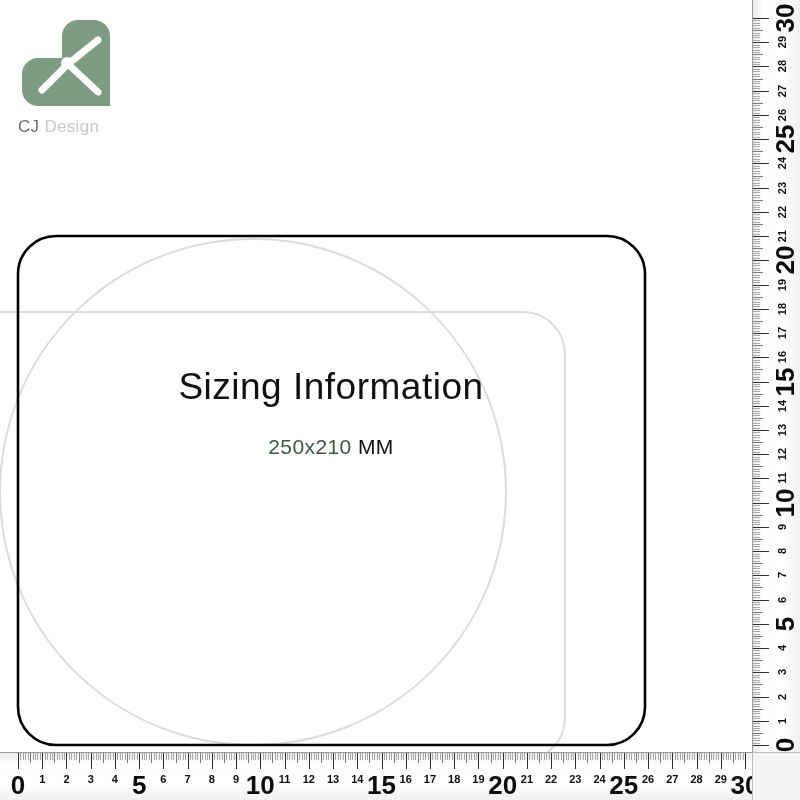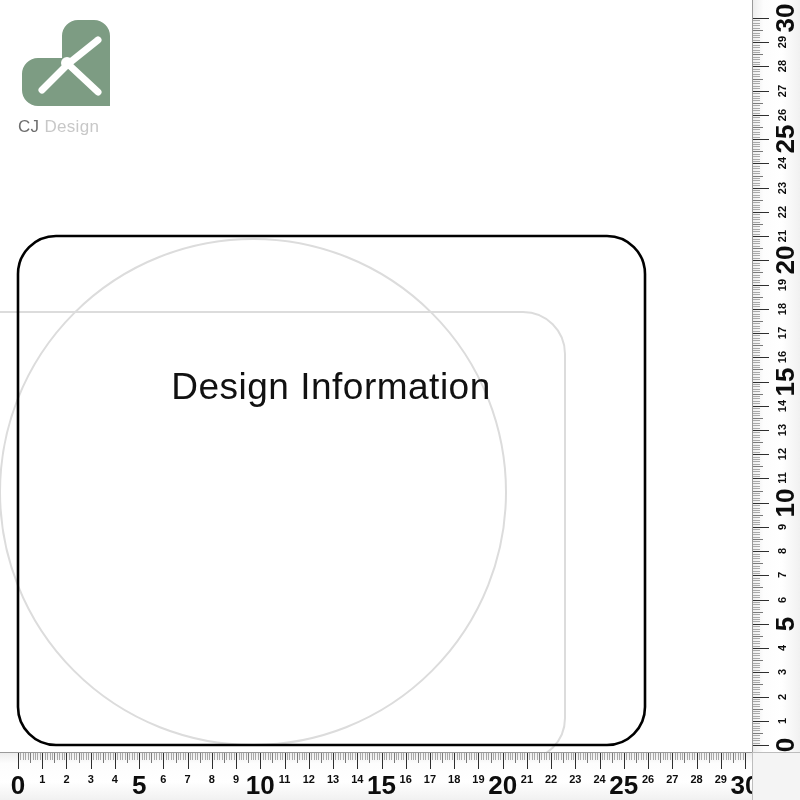--- a/index.html
+++ b/index.html
@@ -156,21 +156,24 @@
   <svg id="shapes" viewBox="0 0 800 800">
 
     <circle cx="253" cy="492" r="253" fill="none" stroke="#dcdcdc" stroke-width="2"></circle>
 
     <rect x="-40" y="312" width="605" height="448" rx="42" ry="42" fill="none" stroke="#dcdcdc" stroke-width="2"></rect>
 
     <rect x="18" y="236" width="627" height="509" rx="38" ry="38" fill="none" stroke="#000000" stroke-width="2.6"></rect>
   </svg>
 
   <div id="text-block">
-    <div class="title-line" id="title-primary">Design  Information</div>
+    <div class="title-line" id="title-primary">Sizing  Information</div>
+    <div id="dimension-line">
+      <span id="dimension-value">250x210</span><span>&nbsp;</span><span id="dimension-unit">MM</span>
+    </div>
   </div>
 
   <div class="ruler" id="ruler-bottom">
       <div class="tick" style="left: 18px; top: 0px; width: 1px; height: 16px; background: rgb(46, 46, 46); position: absolute;"></div>
       <div class="tick" style="left: 20.4233px; top: 0px; width: 1px; height: 7px; background: rgb(169, 169, 169); position: absolute;"></div>
       <div class="tick" style="left: 22.8467px; top: 0px; width: 1px; height: 7px; background: rgb(169, 169, 169); position: absolute;"></div>
       <div class="tick" style="left: 25.27px; top: 0px; width: 1px; height: 7px; background: rgb(169, 169, 169); position: absolute;"></div>
       <div class="tick" style="left: 27.6933px; top: 0px; width: 1px; height: 7px; background: rgb(169, 169, 169); position: absolute;"></div>
       <div class="tick" style="left: 30.1167px; top: 0px; width: 1px; height: 10px; background: rgb(122, 122, 122); position: absolute;"></div>
       <div class="tick" style="left: 32.54px; top: 0px; width: 1px; height: 7px; background: rgb(169, 169, 169); position: absolute;"></div>

